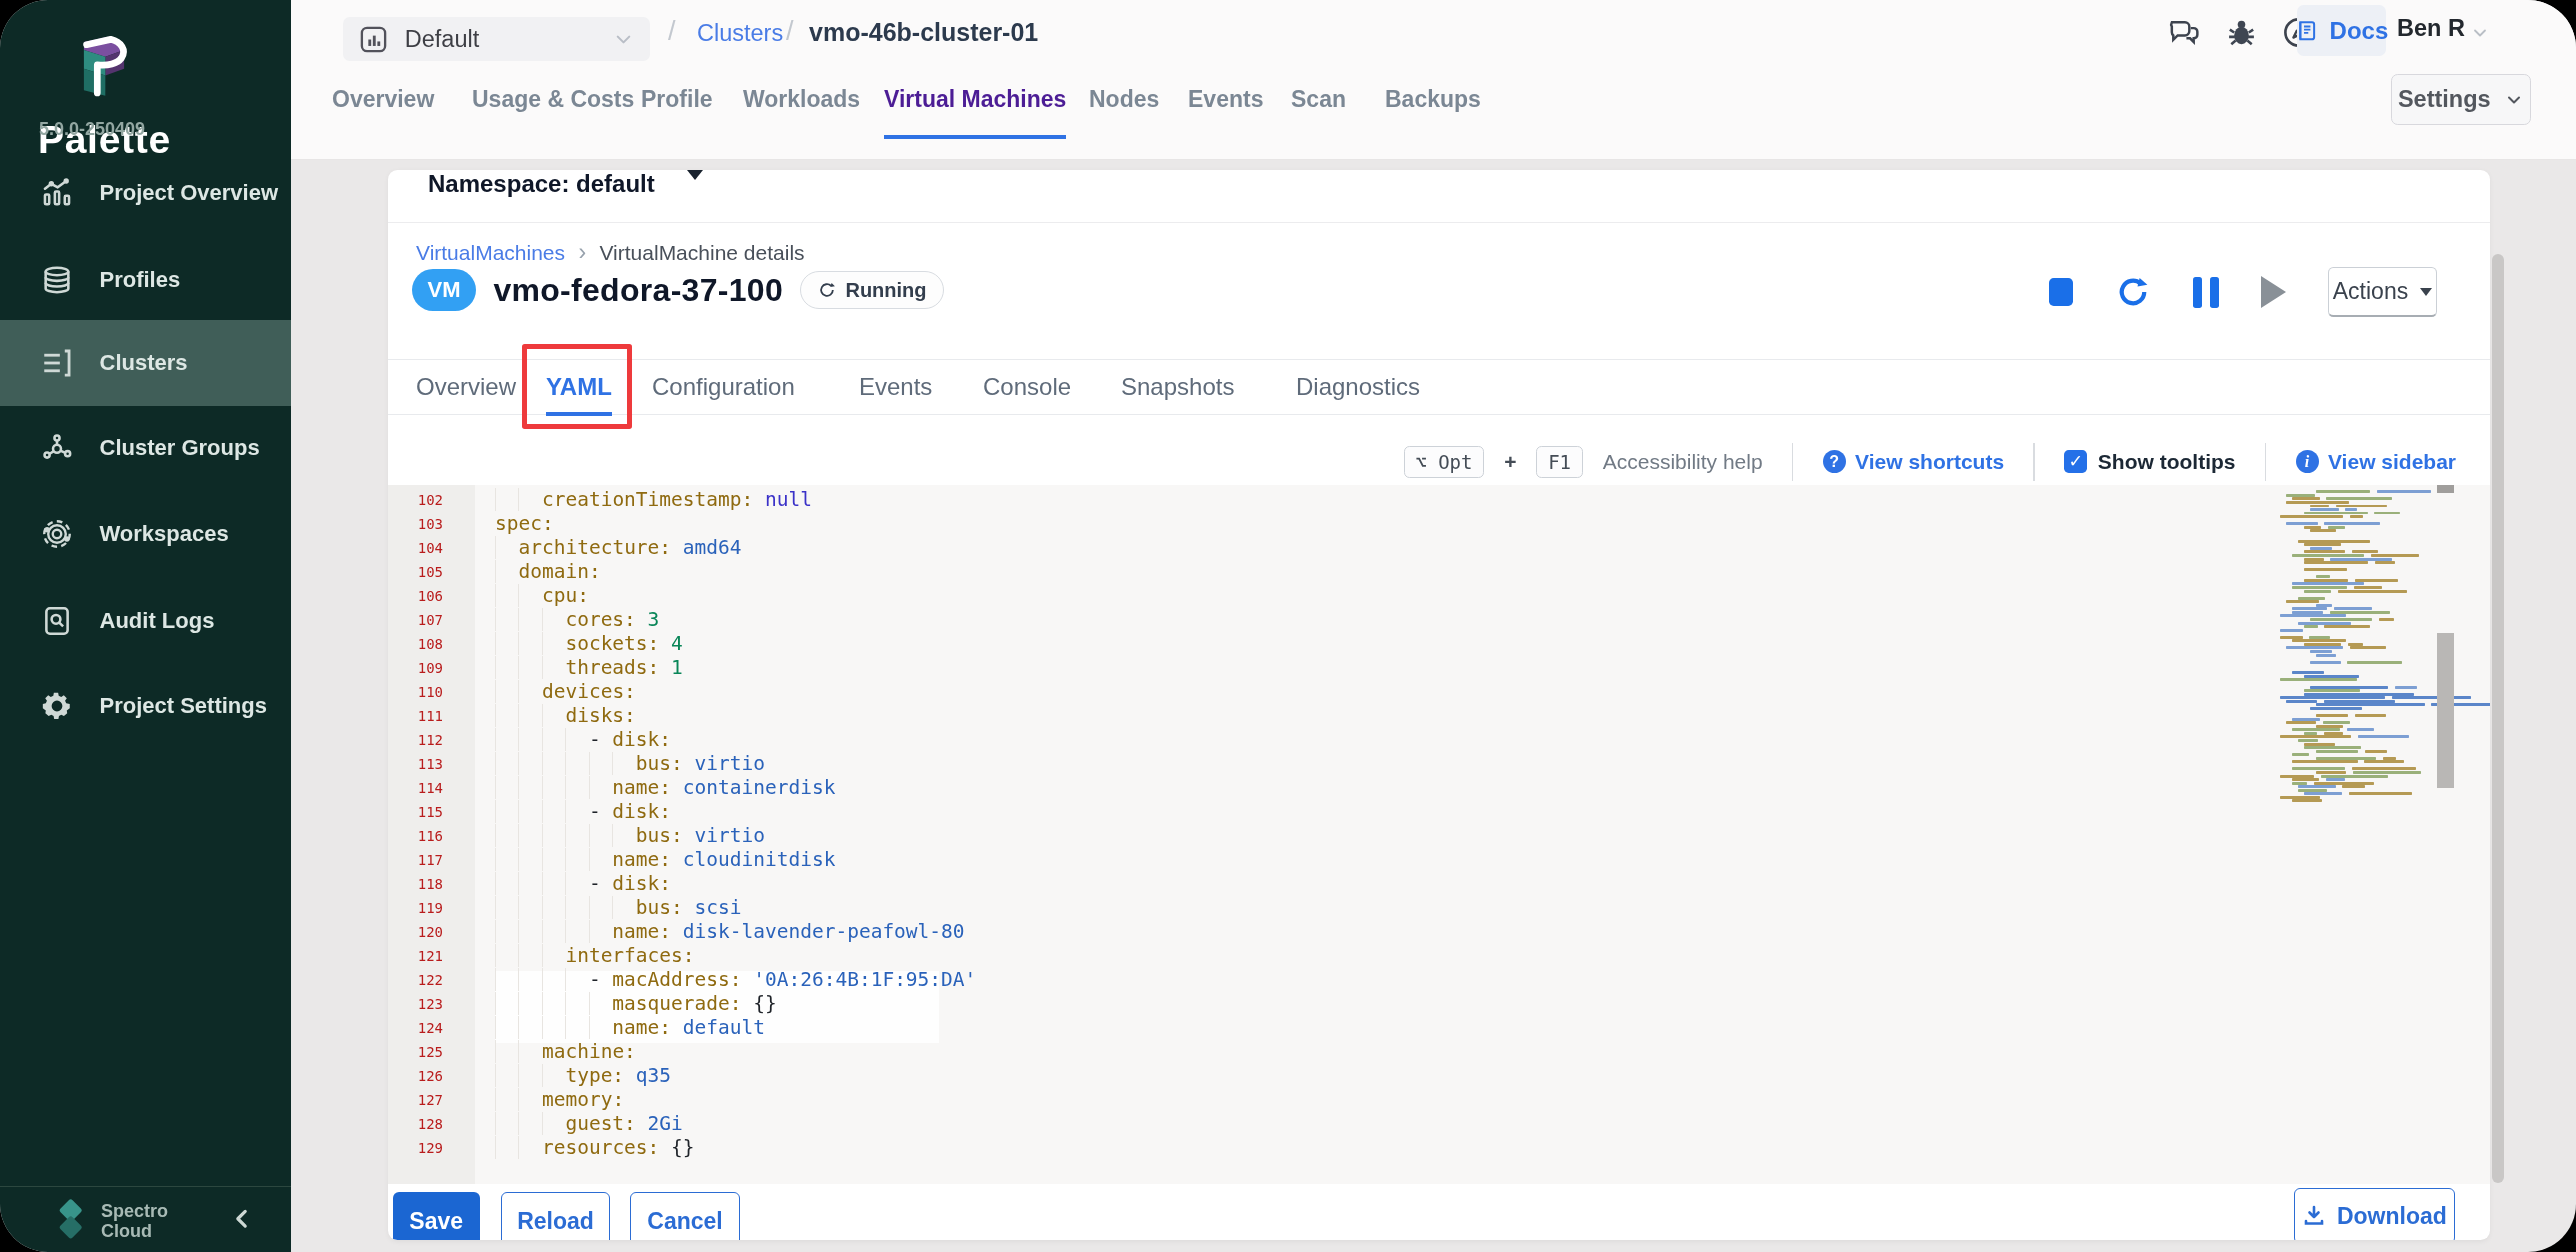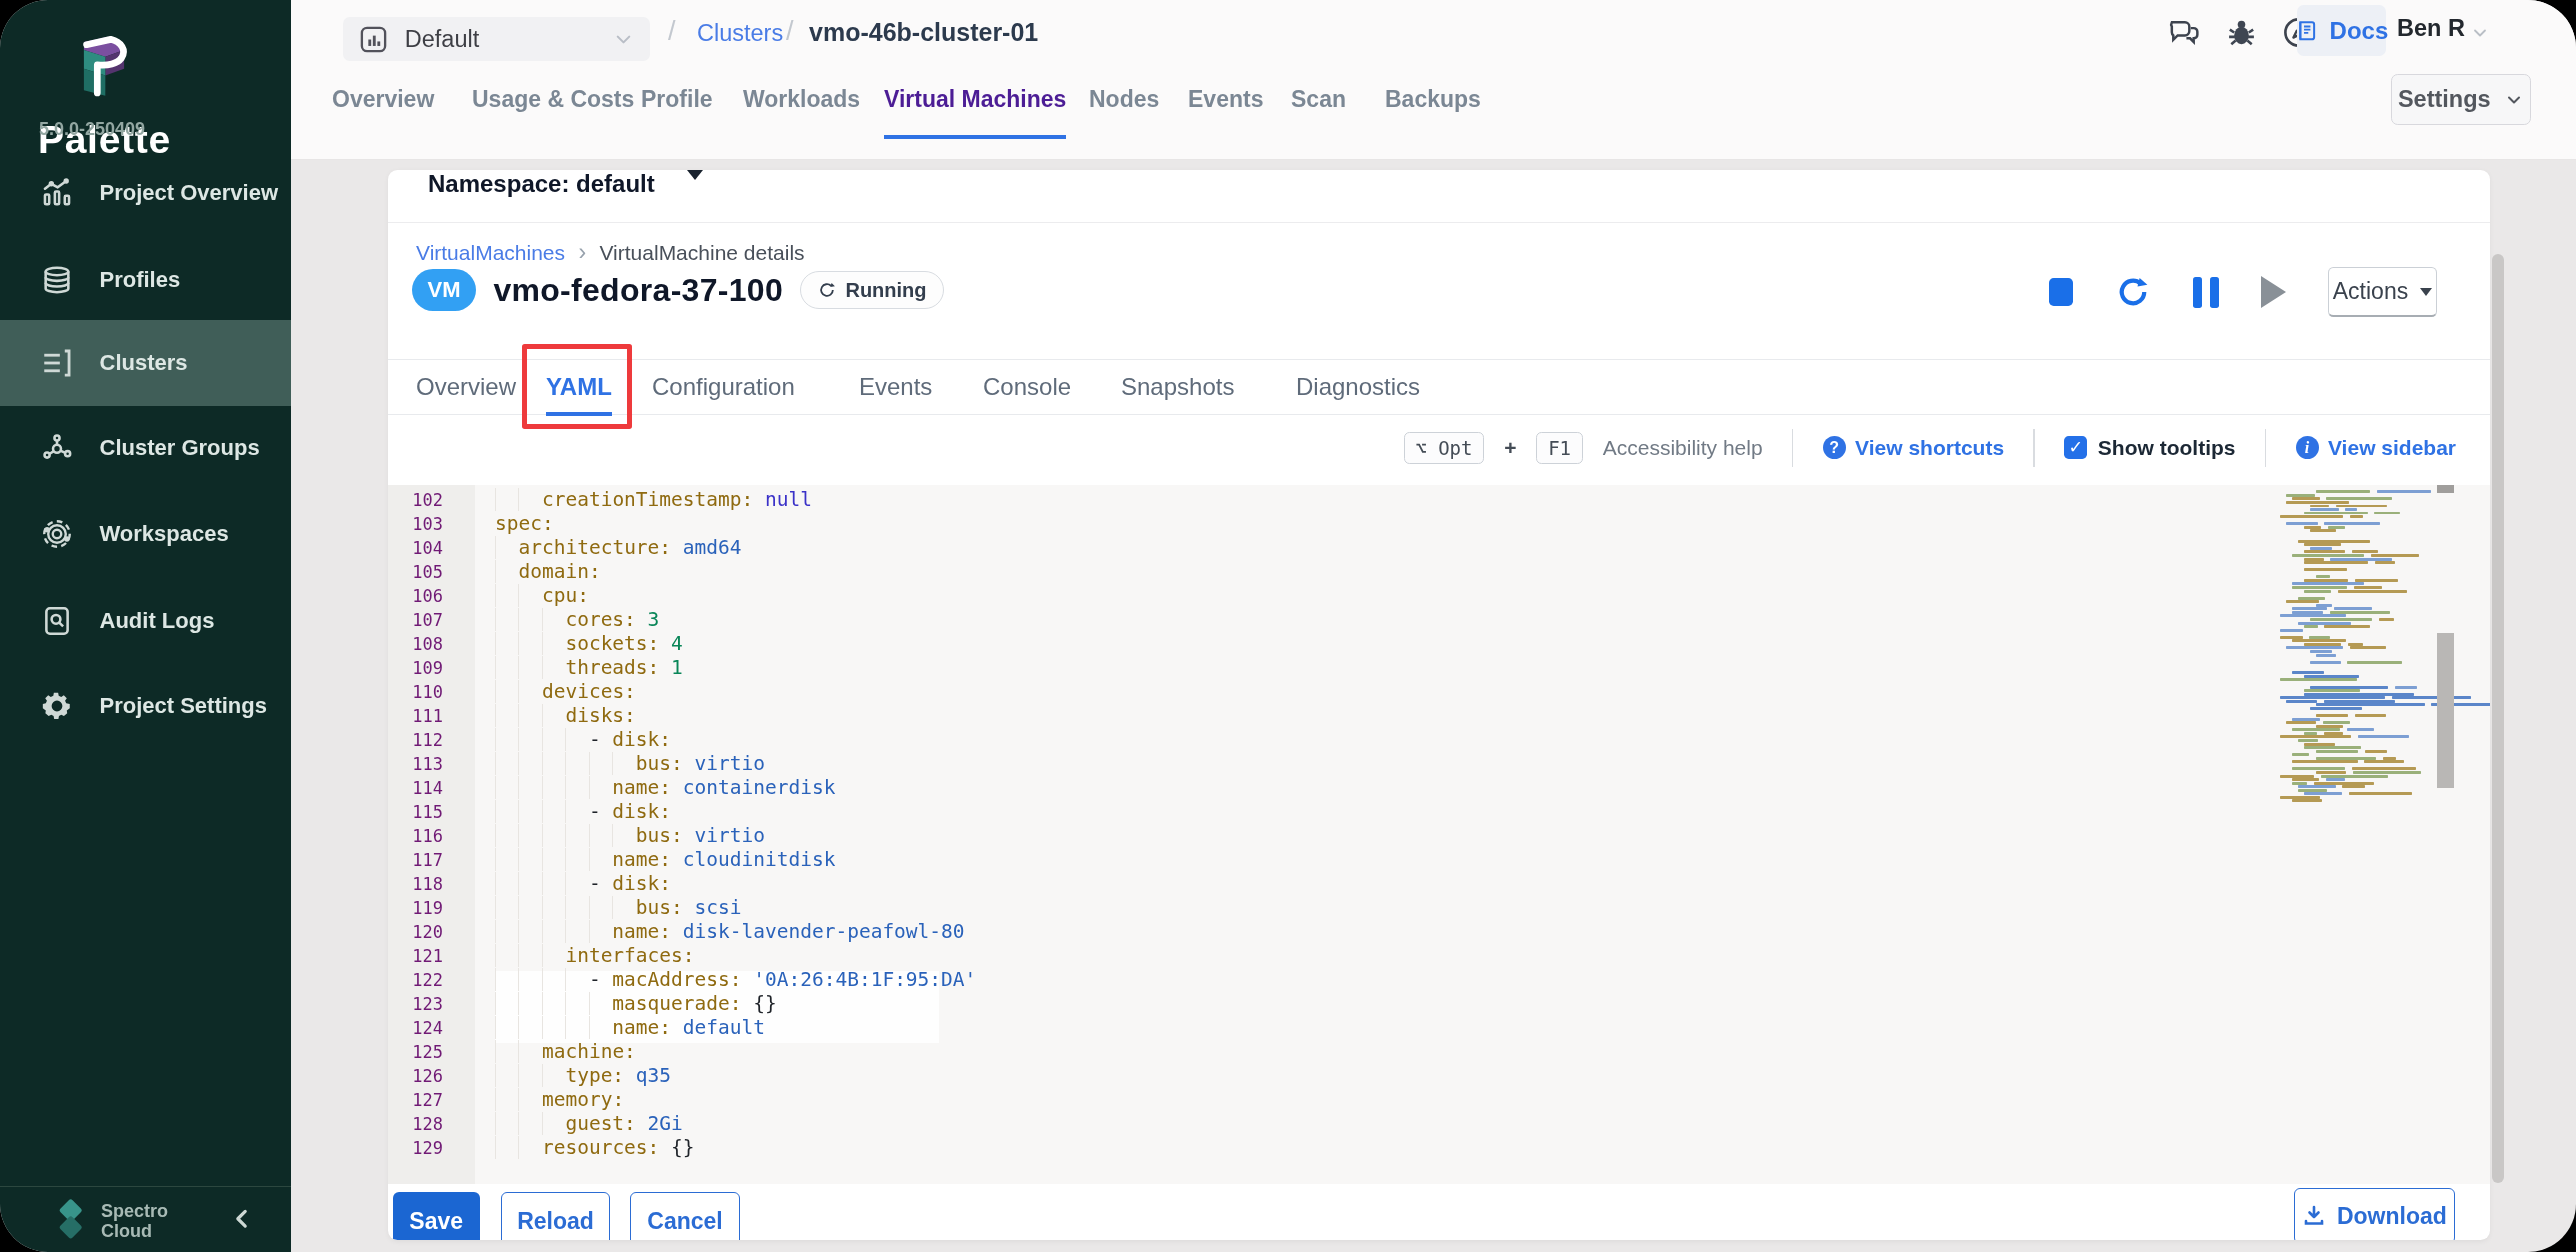--- a/index.html
+++ b/index.html
@@ -72,39 +72,39 @@
     border-left:25.5px solid #899097;cursor:pointer;}
   #actions-btn{width:109px;height:50px;border:1.3px solid #cbd0d6;border-bottom:2.7px solid #a7adb3;border-radius:5.4px;
     background:#fff;display:flex;align-items:center;justify-content:center;gap:12px;font-size:23px;color:#3a424d;cursor:pointer;}
   .tri-down-sm{width:0;height:0;border-left:6px solid transparent;border-right:6px solid transparent;border-top:8px solid #3a424d;}
 
   #subtab-band{position:absolute;left:0;top:189px;width:2102px;height:56px;border-top:1.3px solid #e8eaed;border-bottom:1.3px solid #e8eaed;}
   .vtab{position:absolute;top:12px;font-size:24px;color:#5f6b7a;line-height:29.5px;padding-bottom:10px;cursor:pointer;white-space:nowrap;}
   .vtab.active{color:#2f72e4;font-weight:600;border-bottom:4.7px solid #2f72e4;}
   #red-frame{position:absolute;left:134px;top:174px;width:110px;height:85px;border:5.4px solid #ee3a3c;border-radius:2.7px;pointer-events:none;}
 
-  #ed-toolbar{position:absolute;right:34px;top:258px;height:39px;display:flex;align-items:center;gap:20px;
+  #ed-toolbar{position:absolute;right:34px;top:272px;height:39px;display:flex;align-items:center;gap:20px;
     font-size:21px;color:#717a85;}
   .kbd{border:1.3px solid #cdd2d8;border-radius:5.4px;background:#fcfcfd;padding:4px 10.7px;font-size:19px;color:#444c56;
     font-family:"DejaVu Sans Mono",monospace;}
   .tb-div{width:1.3px;height:38px;background:#d9dce0;margin:0 9.4px;}
   .blue-link{color:#2f72e4;font-weight:600;display:flex;align-items:center;gap:9.4px;cursor:pointer;}
   .circle-ic{width:23px;height:23px;border-radius:50%;background:#2f72e4;color:#fff;font-size:16px;font-weight:700;
     display:flex;align-items:center;justify-content:center;flex:none;}
   #tooltips-item{display:flex;align-items:center;gap:10.7px;color:#1c2835;font-weight:600;cursor:pointer;}
   #checkbox{width:23px;height:23px;background:#2470e8;border-radius:4.7px;color:#fff;font-size:17.4px;
     display:flex;align-items:center;justify-content:center;}
 
   
   #editor{position:absolute;left:0;top:315px;width:2102px;height:699px;background:#f8f7f6;overflow:hidden;cursor:text;}
   #gutter-strip{position:absolute;left:0;top:0;width:87px;height:699px;background:#efeeec;}
   #code-highlight{position:absolute;left:107px;top:486px;width:444px;height:72px;background:rgba(255,255,255,.85);}
   #code-rows{position:absolute;left:0;top:2.7px;width:2053px;}
   .crow{display:flex;height:24px;align-items:center;font-family:"DejaVu Sans Mono",monospace;font-size:19.5px;}
-  .crow .ln{width:55px;flex:none;text-align:right;color:#701a75;font-size:17px;}
+  .crow .ln{width:55px;flex:none;text-align:right;color:#b91c1c;font-size:14px;}
   .crow .cd{margin-left:52px;white-space:pre;color:#1f2329;}
   .ind{display:inline-block;width:2ch;background:linear-gradient(90deg,#e8e5e1 1.3px,transparent 1.3px);}
   .tok-k{color:#8f6a10;}
   .tok-v{color:#2a62ba;}
   .tok-n{color:#098658;}
   .tok-u{color:#3b32c8;}
   .tok-p{color:#1f2329;}
   #minimap{position:absolute;left:1892px;top:5.4px;width:156px;height:317px;}
   .mm-seg{position:absolute;height:2.7px;border-radius:0.7px;}
   #ed-scroll-top{position:absolute;left:2049px;top:0;width:17.4px;height:8px;background:#a09e9c;}

